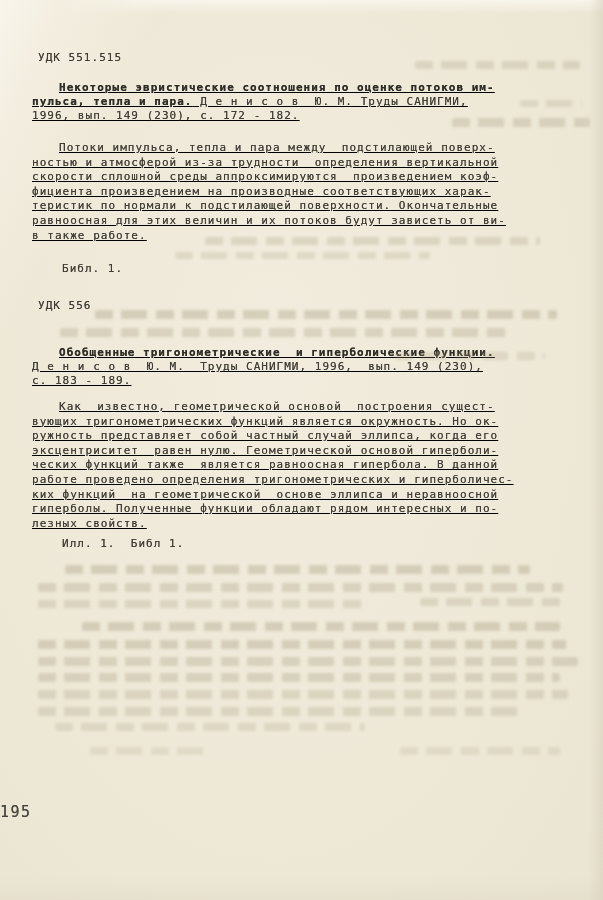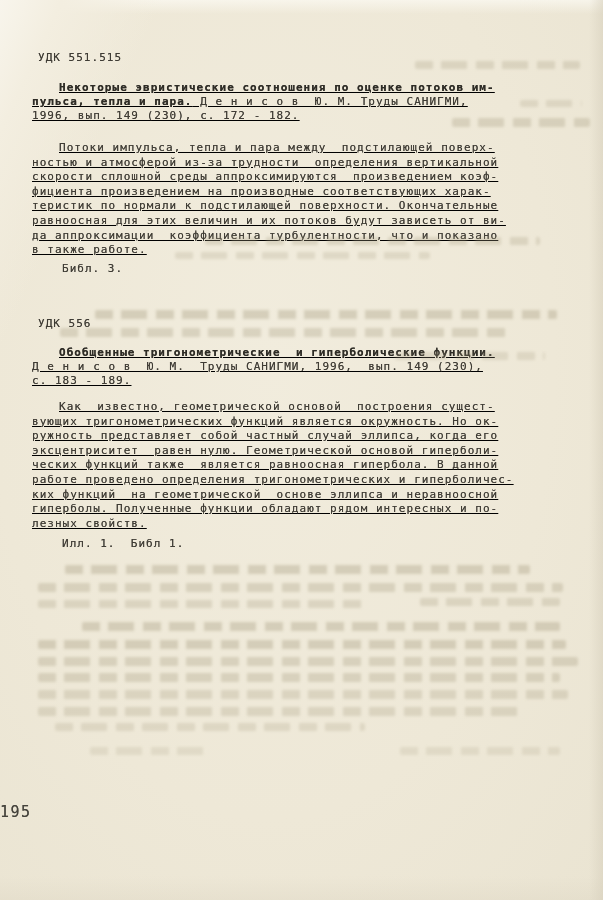--- a/index.html
+++ b/index.html
@@ -59,27 +59,26 @@
     <div class="line tline"><span>1996, вып. 149 (230), с. 172 - 182.</span></div>
   </div>
 
   <div class="abs" style="top:141px">
     <div class="line ind">Потоки импульса, тепла и пара между  подстилающей поверх-</div>
     <div class="line">ностью и атмосферой из-за трудности  определения вертикальной</div>
     <div class="line">скорости сплошной среды аппроксимируются  произведением коэф-</div>
     <div class="line">фициента произведением на производные соответствующих харак-</div>
     <div class="line">теристик по нормали к подстилающей поверхности. Окончательные</div>
     <div class="line">равноосная для этих величин и их потоков будут зависеть от ви-</div>
-    <div class="line">да аппроксимации  коэффициента турбулентности, что и показано</div>
     <div class="line">в также работе.</div>
   </div>
 
-  <div class="note line" style="top:262px">Библ. 3.</div>
+  <div class="note line" style="top:262px">Библ. 1.</div>
 
-  <div class="udc line" style="top:317px">УДК 556</div>
+  <div class="udc line" style="top:299px">УДК 556</div>
 
   <div class="abs" style="top:346px">
     <div class="line tline ind"><span class="b">Обобщенные тригонометрические  и гиперболические функции.</span></div>
     <div class="line tline"><span>Д е н и с о в  Ю. М.  Труды САНИГМИ, 1996,  вып. 149 (230),</span></div>
     <div class="line tline"><span>с. 183 - 189.</span></div>
   </div>
 
   <div class="abs" style="top:400px">
     <div class="line ind">Как  известно, геометрической основой  построения сущест-</div>
     <div class="line">вующих тригонометрических функций является окружность. Но ок-</div>

